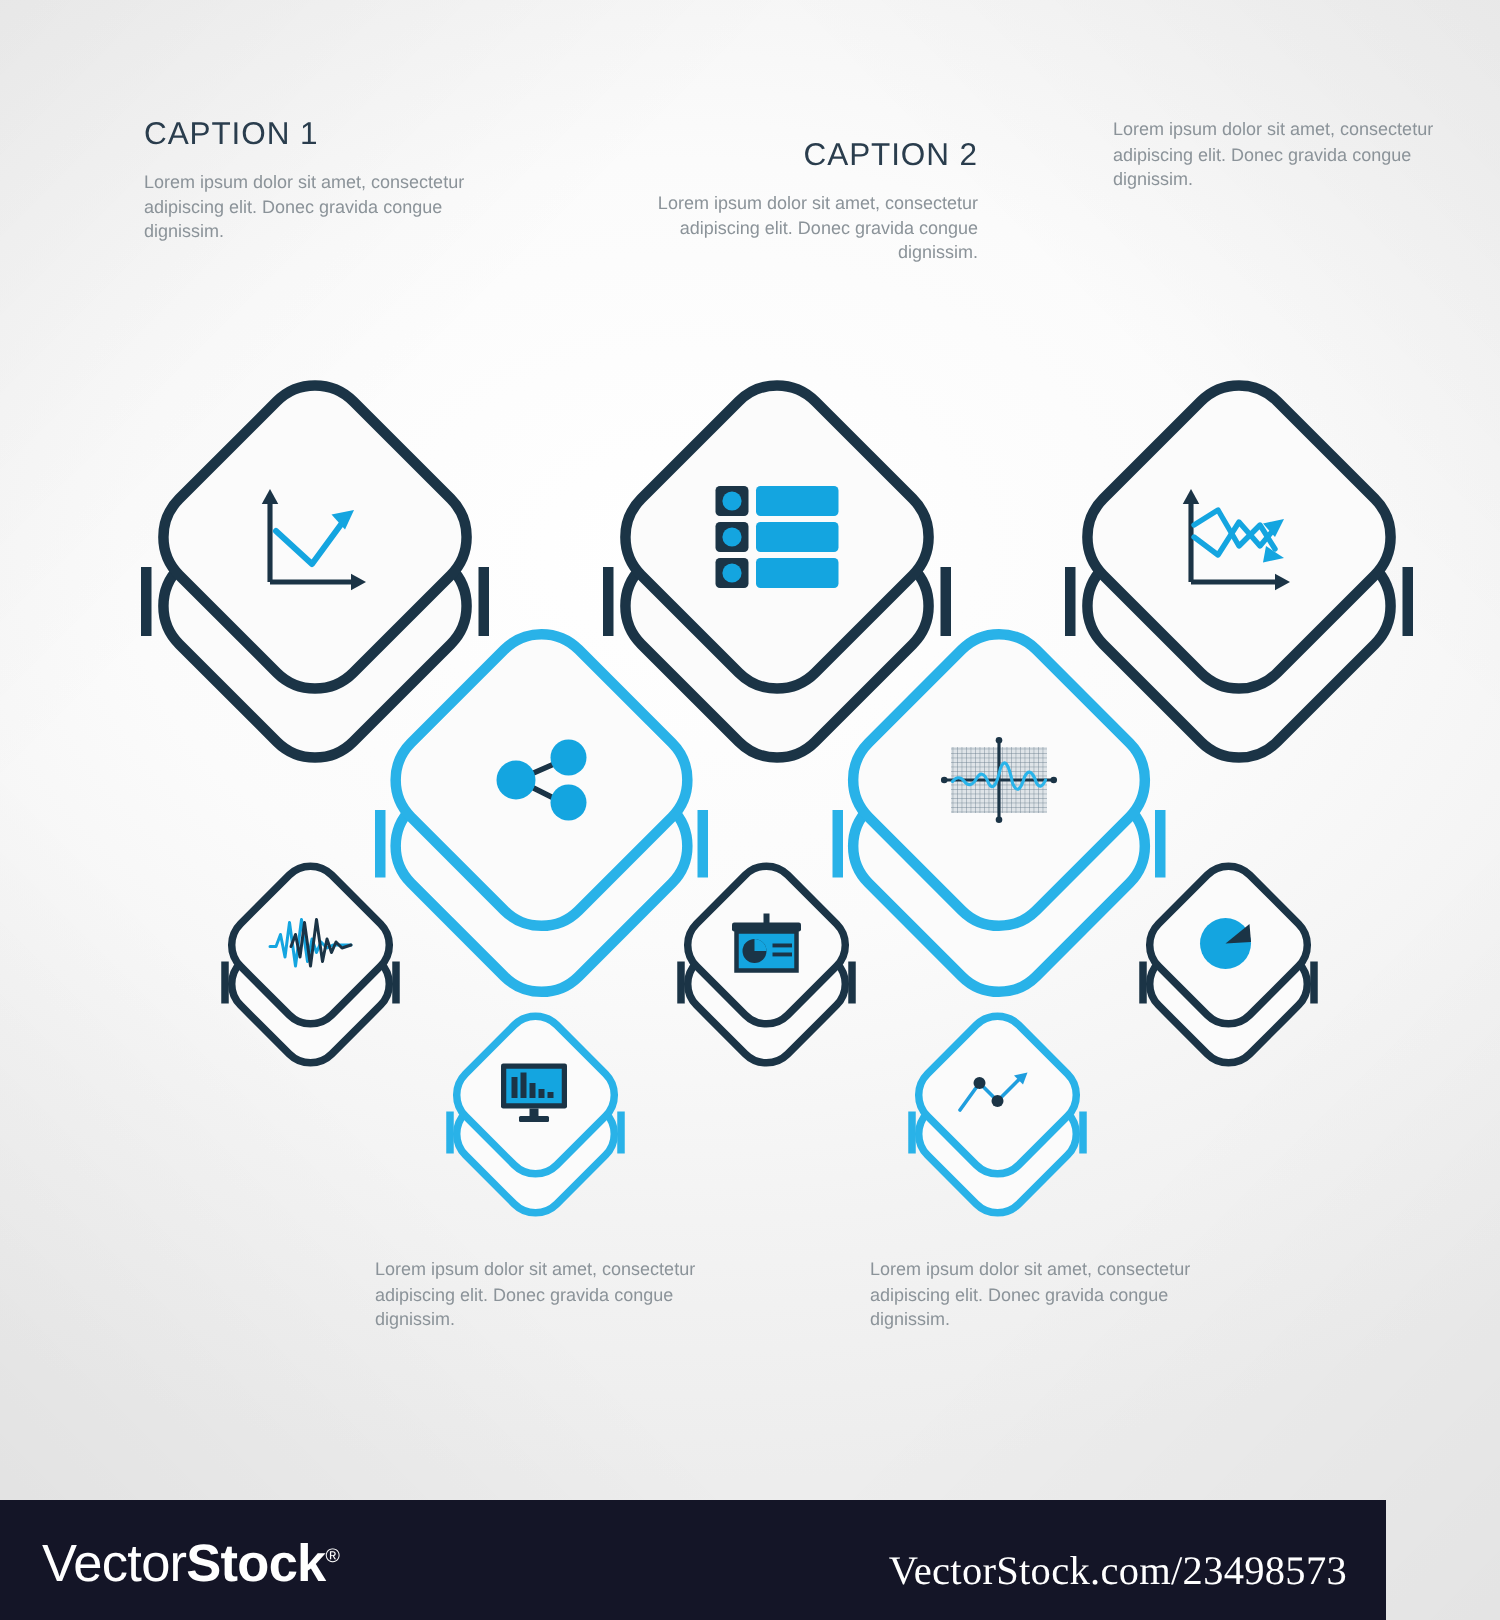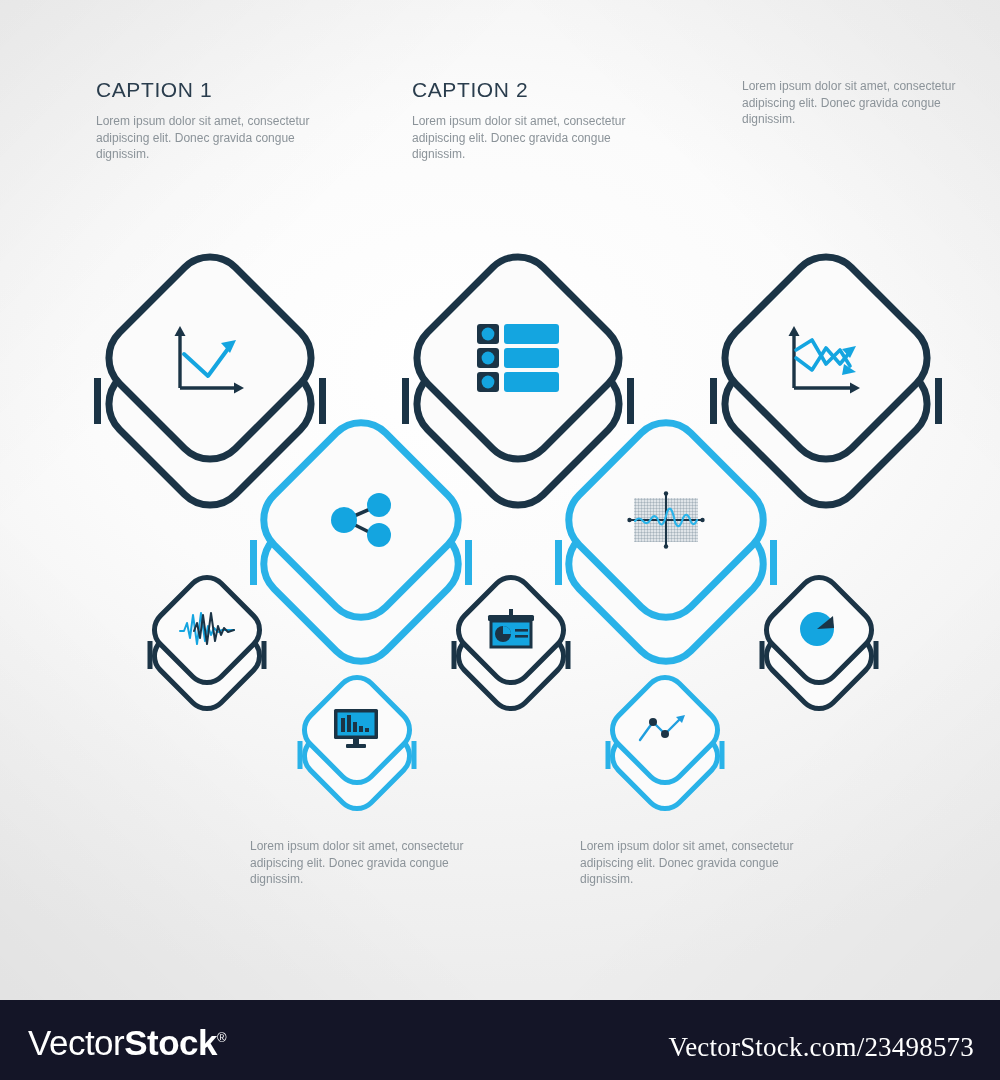--- a/index.html
+++ b/index.html
@@ -66,21 +66,21 @@
     align-items: center;
     justify-content: center;
     pointer-events: none;
   }
 
   
   #footer {
     position: absolute;
     left: 0;
     bottom: 0;
-    width: 1000px;
+    width: 924px;
     height: 80px;
     background: #141527;
     z-index: 50;
   }
   #logo {
     position: absolute;
     left: 28px;
     top: 23px;
     font-family: "Liberation Sans Narrow", "Liberation Sans", sans-serif;
     font-size: 35px;
@@ -109,21 +109,21 @@
 </head>
 <body>
 
 <div id="stage">
 
   <div class="caption" style="left:96px; top:78px;">
     <div class="caption-title">CAPTION 1</div>
     <div class="caption-body">Lorem ipsum dolor sit amet, consectetur adipiscing elit. Donec gravida congue dignissim.</div>
   </div>
 
-  <div class="caption" style="left:412px; top:78px;">
+  <div class="caption" style="left:412px; top:92px;text-align:right;">
     <div class="caption-title">CAPTION 2</div>
     <div class="caption-body">Lorem ipsum dolor sit amet, consectetur adipiscing elit. Donec gravida congue dignissim.</div>
   </div>
 
   <div class="caption" style="left:742px; top:78px;">
     <div class="caption-body">Lorem ipsum dolor sit amet, consectetur adipiscing elit. Donec gravida congue dignissim.</div>
   </div>
 
   <div class="caption" style="left:250px; top:838px;">
     <div class="caption-body">Lorem ipsum dolor sit amet, consectetur adipiscing elit. Donec gravida congue dignissim.</div>

